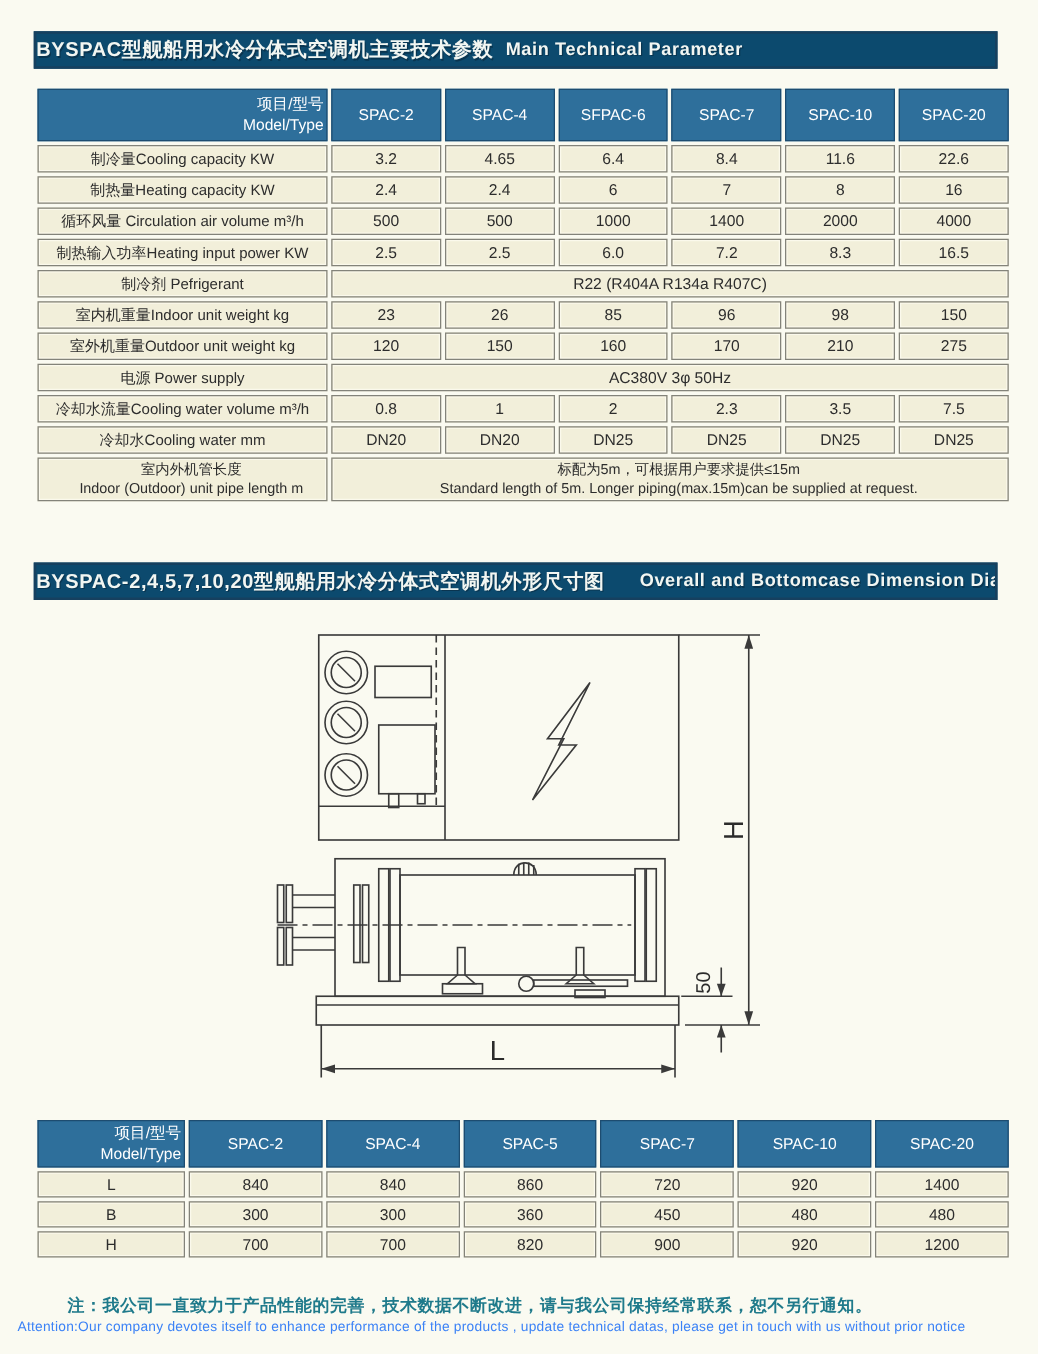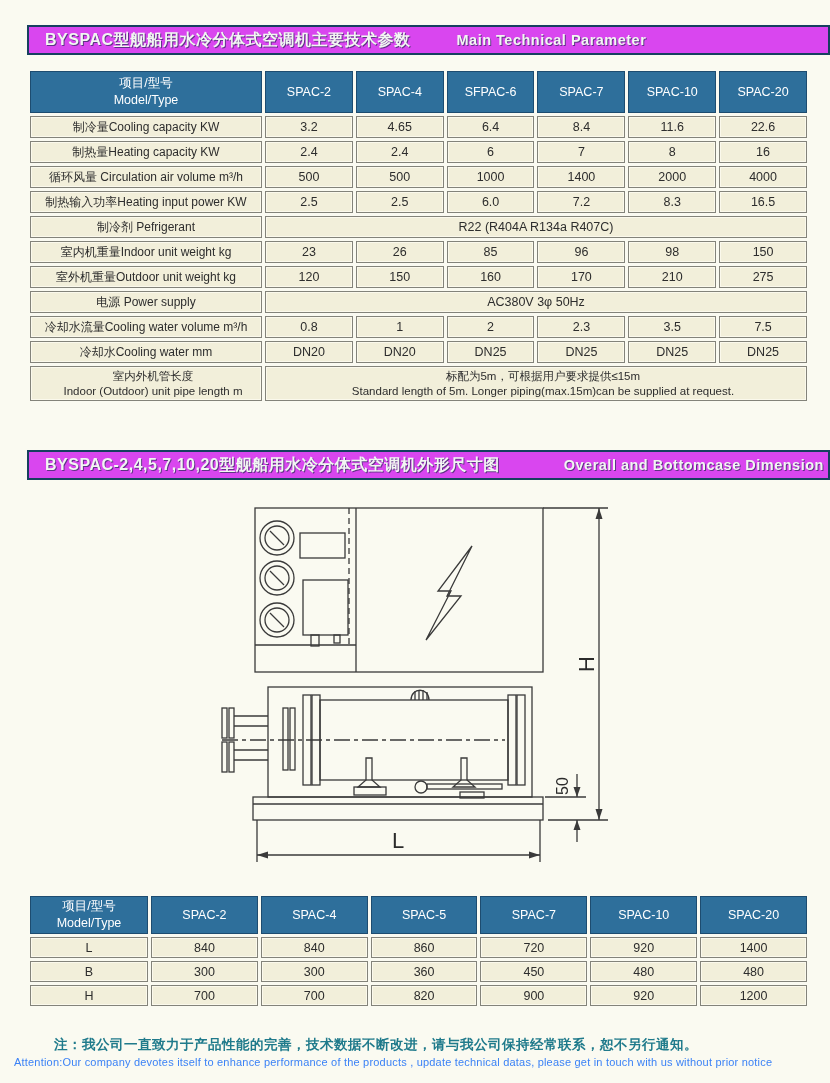--- a/index.html
+++ b/index.html
@@ -7,28 +7,28 @@
     width:830px;height:1083px;
     background:#fafaf1;
     font-family:"Liberation Sans","DejaVu Sans",sans-serif;
     color:#333;
   }
   .page{position:relative;width:830px;height:1083px;overflow:hidden;}
 
   
   .banner{
     position:absolute;left:27px;width:767px;height:22px;
-    background:#d946ef;border:2px solid #16405f;
+    background:#0c4a6e;border:2px solid #16405f;
     color:#f2f6f2;font-weight:bold;
-    padding:2px 16px;display:flex;align-items:center;gap:10px;
+    padding:2px 0;display:flex;align-items:center;gap:10px;
     text-shadow:1px 1px 0 rgba(10,40,60,.6);
     white-space:nowrap;overflow:hidden;
   }
   .banner .cn{font-size:16px;letter-spacing:.5px;}
-  .banner .en{font-size:14.5px;letter-spacing:.5px;margin-left:36px;}
+  .banner .en{font-size:14.5px;letter-spacing:.5px;}
   #banner1{top:25px;}
   #banner2{top:450px;gap:28px;}
 
   
   table.boxtab{
     position:absolute;left:27px;width:783px;
     border-collapse:separate;border-spacing:3px;
     table-layout:fixed;
   }
   #spec-table{top:68px;}
@@ -45,21 +45,21 @@
     background:#f2efda;border:1px solid #83837a;
     box-shadow:inset 0 0 0 1px #fbf9ec;
     font-size:12.5px;color:#2d2d2d;
   }
   #spec-table th{height:40px;}
   #spec-table td{height:20px;}
   #spec-table tr.tall td{height:33px;font-size:11.5px;line-height:1.3;padding-left:16px;}
   #spec-table td.rowlabel{font-size:12px;}
   #dim-table th{height:36px;}
   #dim-table td{height:19px;}
-  .corner div{line-height:1.4;}
+  .corner div{line-height:1.4;text-align:right;}
 
   
   #diagram{position:absolute;left:0;top:490px;width:830px;height:395px;}
 
   
   .note{position:absolute;left:14px;width:806px;}
   #note-cn{top:1036px;color:#1f7a8b;font-weight:bold;font-size:13.5px;letter-spacing:.5px;margin-left:40px;}
   #note-en{top:1056px;color:#3b82f6;font-size:11px;letter-spacing:.2px;}
 </style>
 </head>

